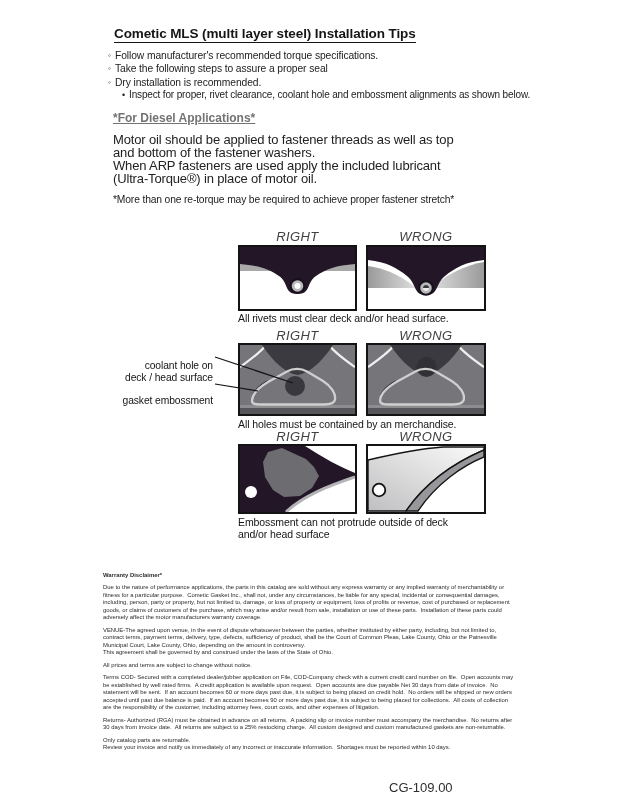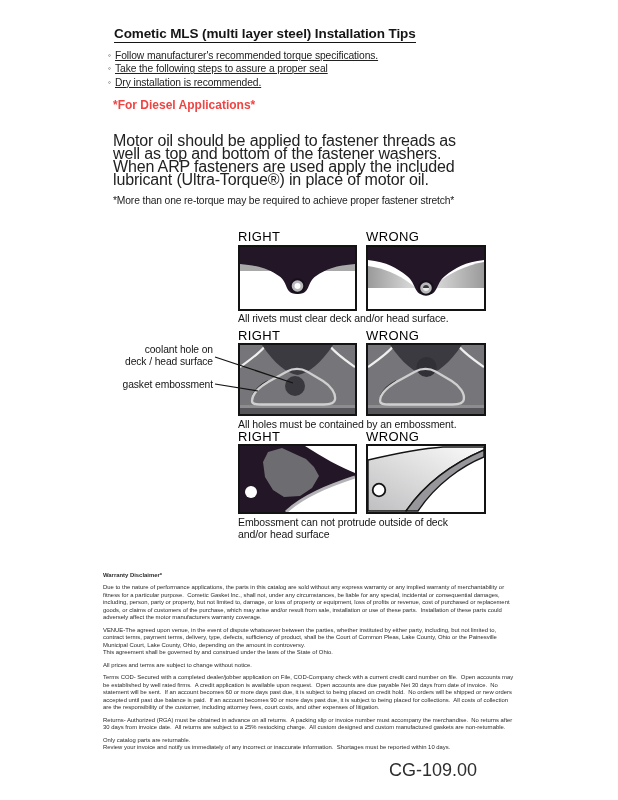--- a/index.html
+++ b/index.html
@@ -6,55 +6,56 @@
   .page{
     position:relative;width:552px;height:800px;background:#ffffff;overflow:hidden;
     font-family:"Liberation Sans",sans-serif;color:#222;
   }
   .content{padding-top:24px;margin-left:113px;margin-right:80px;}
   .page-title{
     display:inline-block;font-size:13.5px;font-weight:bold;color:#151515;
     border-bottom:1.6px solid #151515;padding-bottom:1px;margin:0 0 6px 1px;
     letter-spacing:-0.1px;white-space:pre;
   }
-  .tip{font-size:10.3px;line-height:12.4px;margin-left:-5px;white-space:pre;letter-spacing:-0.1px;text-decoration:underline;}
+  .tip{font-size:10.3px;line-height:12.4px;margin-left:-5px;white-space:pre;letter-spacing:-0.1px;}
   .tip .marker{display:inline-block;width:7px;font-size:8.5px;vertical-align:1px;}
   .sub-tip{font-size:10px;line-height:12.3px;margin-left:9px;white-space:pre;letter-spacing:-0.15px;}
   .sub-tip .marker{display:inline-block;width:7px;font-size:9px;}
-  .diesel-heading{font-size:12px;font-weight:bold;color:#ef4444;margin:9px 0 22px 0;white-space:pre;}
-  .para{font-size:16px;line-height:13px;margin:0 0 9px 0;white-space:pre-wrap;letter-spacing:-0.15px;}
+  .diesel-heading{font-size:12px;font-weight:bold;color:#737373;margin:9px 0 8px 0;white-space:pre;text-decoration:underline;}
+  .para{font-size:13px;line-height:13px;margin:0 0 9px 0;white-space:pre-wrap;letter-spacing:-0.15px;}
   .note-line{font-size:10.3px;margin-top:0;white-space:pre;letter-spacing:-0.15px;}
 
   
   .dg{position:absolute;}
-  .dg-label{font-size:13px;color:#000000;letter-spacing:0.4px;white-space:pre;}
+  .dg-label{font-size:13px;color:#404040;text-align:center;letter-spacing:0.4px;white-space:pre;font-style:italic;}
   .dg-caption{font-size:10.5px;color:#151515;white-space:pre-line;line-height:11.5px;letter-spacing:-0.1px;}
   .fig-box{position:absolute;border:2px solid #131313;background:#fff;box-sizing:border-box;}
   .fig-box svg{display:block;width:100%;height:100%;}
   .side-label{position:absolute;font-size:10.3px;line-height:11.8px;color:#151515;
-    text-align:right;white-space:pre-line;letter-spacing:-0.1px;}
+    text-align:right;white-space:pre-line;letter-spacing:-0.1px;margin-top:16px;}
   .leader-svg{position:absolute;left:100px;top:340px;pointer-events:none;z-index:5;}
 
   
   .disclaimer{position:absolute;left:103px;top:572px;width:414px;color:#2a2a2a;}
   .disc-heading{font-size:5.9px;font-weight:bold;margin:0 0 6px 0;white-space:pre;}
   .disc-para{font-size:5.9px;line-height:7.5px;margin:0 0 5px 0;white-space:pre-wrap;}
-  .page-number{position:absolute;left:389px;top:760px;font-size:18px;color:#2e2e2e;white-space:pre;}
+  .page-number{position:absolute;left:389px;top:780px;font-size:13px;color:#2e2e2e;white-space:pre;}
 </style>
 </head>
 <body>
 
 <div class="page">
 
   <div class="content">
     <h1 class="page-title">Cometic MLS (multi layer steel) Installation Tips</h1>
 
     <div class="tip"><span class="marker">◦</span><span>Follow manufacturer's recommended torque specifications.</span></div>
     <div class="tip"><span class="marker">◦</span><span>Take the following steps to assure a proper seal</span></div>
     <div class="tip"><span class="marker">◦</span><span>Dry installation is recommended.</span></div>
+    <div class="sub-tip"><span class="marker">•</span><span>Inspect for proper, rivet clearance, coolant hole and embossment alignments as shown below.</span></div>
 
     <div class="diesel-heading">*For Diesel Applications*</div>
     <p class="para">Motor oil should be applied to fastener threads as well as top and bottom of the fastener washers.
 When ARP fasteners are used apply the included lubricant (Ultra-Torque®) in place of motor oil.</p>
     <div class="note-line">*More than one re-torque may be required to achieve proper fastener stretch*</div>
   </div>
 
   <div class="dg dg-label" style="left:238px;top:229px;width:119px;">RIGHT</div>
   <div class="dg dg-label" style="left:366px;top:229px;width:120px;">WRONG</div>
 
@@ -126,21 +127,21 @@
       <path d="M13,50 C16,44 21,39.5 28,36" stroke="#27272b" stroke-width="1.8" fill="none"></path>
       <path d="M12,56 C12,50 18,43 28,37 L47,26.5 C53,23 61,23 67,26.5 L83,36 C91,41 96,48.5 95,54.5 C94.5,58 90,59.5 84,59.5 L21,59.5 C15,59.5 12,59 12,56 Z" stroke="#cfcfcf" stroke-width="2.3" fill="none"></path>
     </svg>
   </div>
 
   <svg class="leader-svg" width="200" height="60" viewBox="0 0 200 60">
     <line x1="115" y1="17" x2="193" y2="43" stroke="#141414" stroke-width="1.2"></line>
     <line x1="115" y1="44" x2="158" y2="51" stroke="#141414" stroke-width="1.2"></line>
   </svg>
 
-  <div class="dg dg-caption" style="left:238px;top:419px;width:300px;">All holes must be contained by an embossment.</div>
+  <div class="dg dg-caption" style="left:238px;top:419px;width:300px;">All holes must be contained by an merchandise.</div>
 
   <div class="dg dg-label" style="left:238px;top:429px;width:119px;">RIGHT</div>
   <div class="dg dg-label" style="left:366px;top:429px;width:120px;">WRONG</div>
 
   <div class="fig-box" style="left:238px;top:444px;width:119px;height:70px;">
     <svg viewBox="0 0 115 66" preserveAspectRatio="none">
       <rect x="0" y="0" width="115" height="66" fill="#ffffff"></rect>
       <path d="M0,0 L65,0 C82,11 100,21 115,27 L115,31 C88,40 63,50 46,66 L0,66 Z" fill="#221627"></path>
       <path d="M46,66 C63,50 88,40 115,31" stroke="#b4b4b6" stroke-width="3" fill="none"></path>
       <polygon points="28,6 42,2 55,8 66,13 74,21 79,30 72,42 60,50 44,51 33,44 25,31 23,16" fill="#6d6d71"></polygon>

